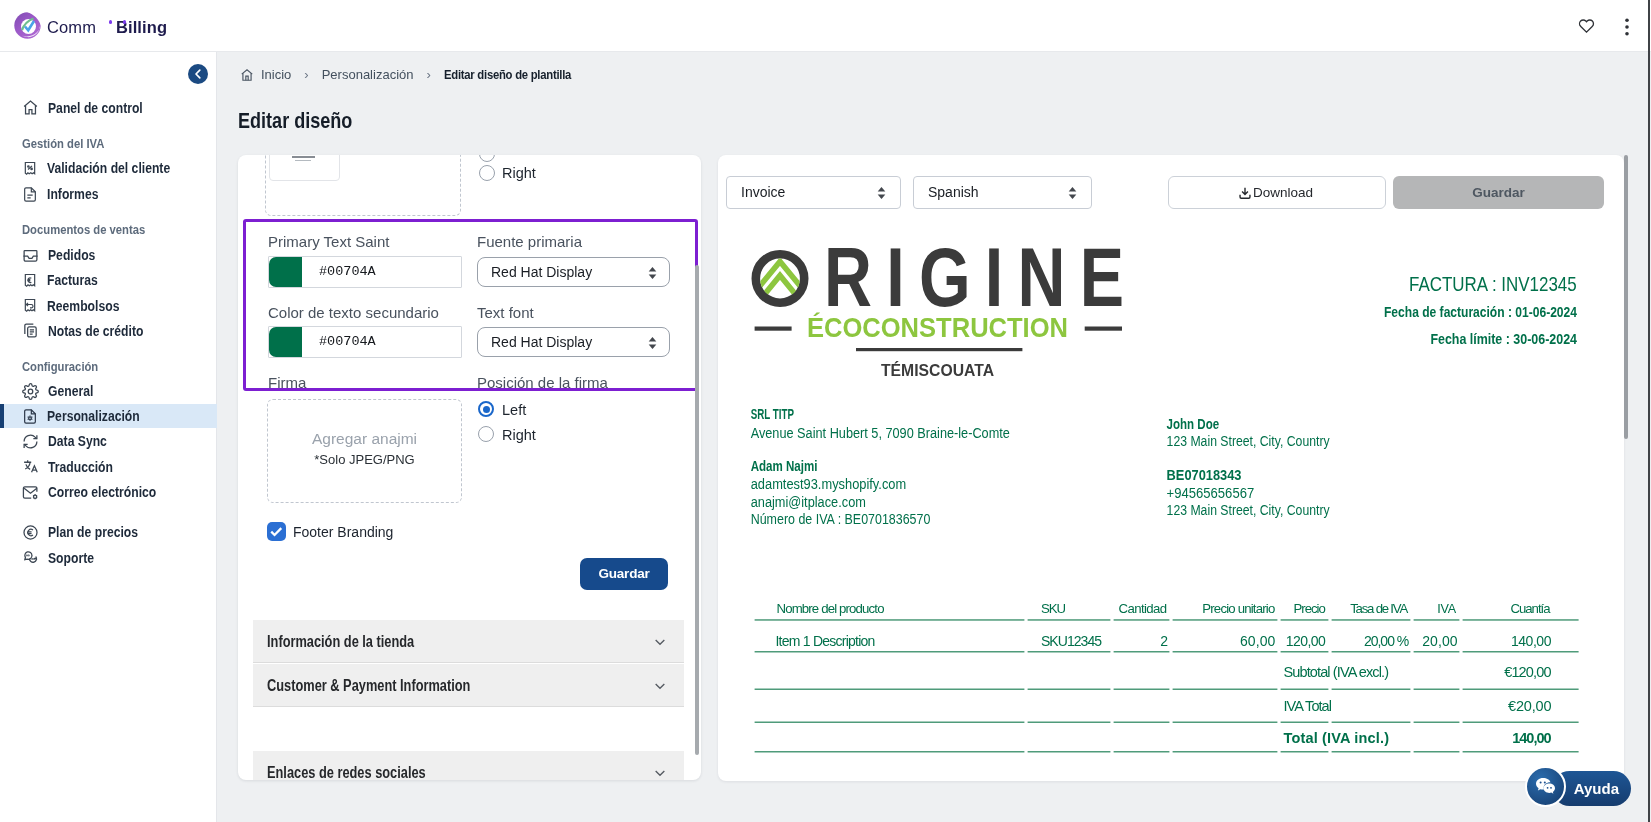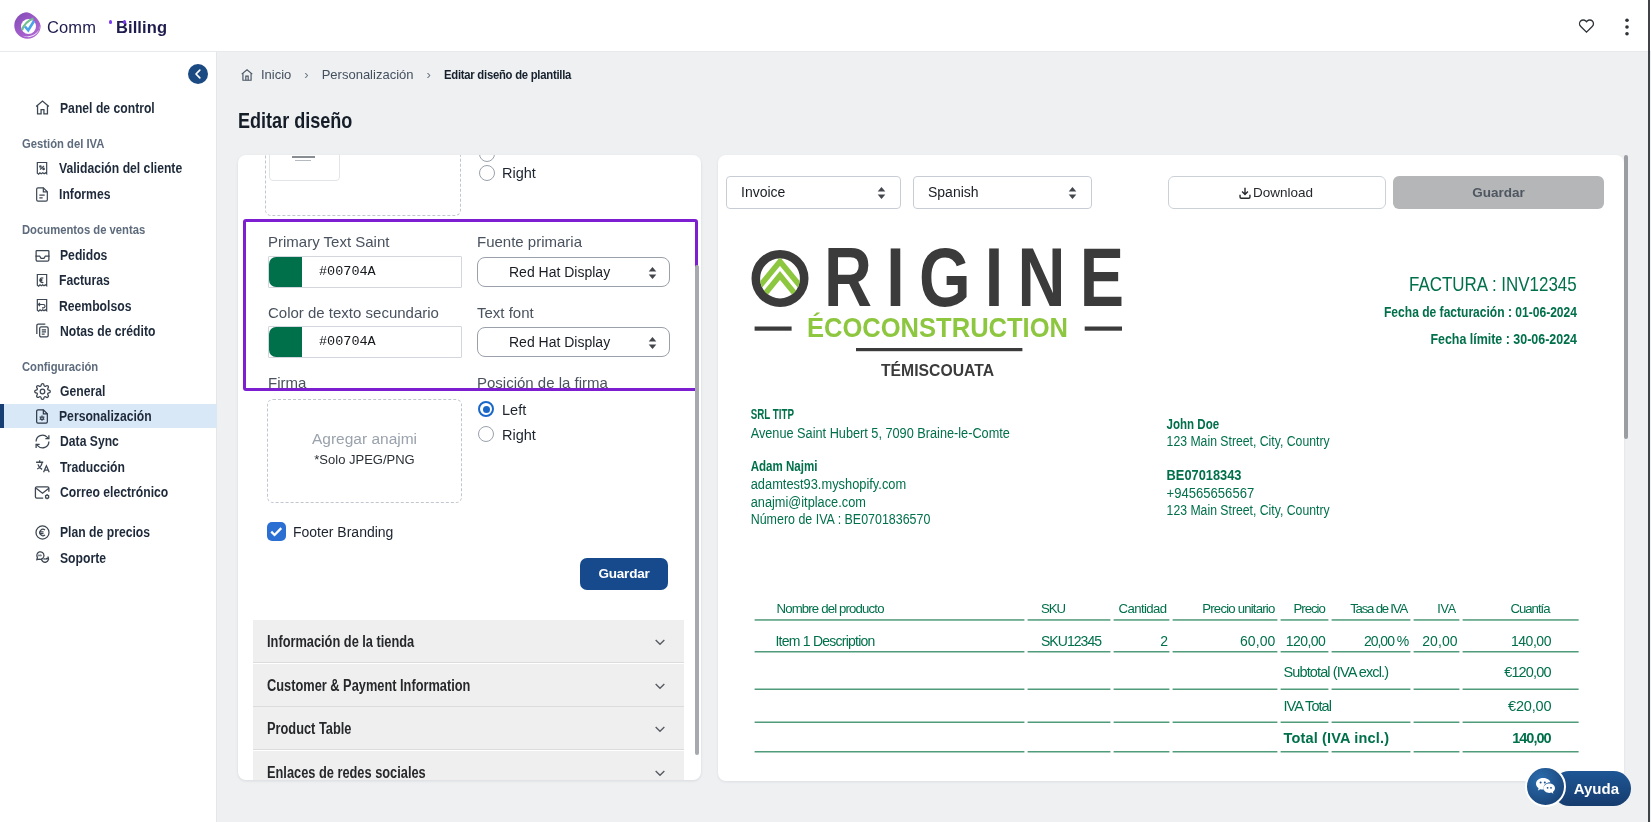--- a/index.html
+++ b/index.html
@@ -5,42 +5,42 @@
 * { margin:0; padding:0; box-sizing:border-box; }
 html,body { width:1651px; height:822px; overflow:hidden; }
 body { font-family:"Liberation Sans", sans-serif; background:#eef0f2; position:relative; }
 .abs { position:absolute; }
 
 #topbar { position:absolute; left:0; top:0; width:1651px; height:52px; background:#fff; border-bottom:1px solid #e7e9ec; z-index:30; }
 #brand { position:absolute; left:47px; top:17.5px; font-size:16.5px; color:#1e1b4d; letter-spacing:0.1px; }
 #brand b { font-weight:700;margin-left:20px; }
 
 #sidebar { position:absolute; left:0; top:52px; width:217px; height:770px; background:#fff; border-right:1px solid #e4e6ea; z-index:20; }
-.navitem { position:absolute; left:34px; display:flex; align-items:center; gap:9px; font-size:14.5px; font-weight:600; color:#1e2a3a; white-space:nowrap; }
+.navitem { position:absolute; left:22px; display:flex; align-items:center; gap:9px; font-size:14.5px; font-weight:600; color:#1e2a3a; white-space:nowrap; }
 .navlabel { position:absolute; left:22px; font-size:12.5px; font-weight:600; color:#5d6b7c; white-space:nowrap; transform:scaleX(.9); transform-origin:left; }
 .navitem svg { flex:0 0 auto; }
 .navitem span { display:inline-block; transform:scaleX(.84); transform-origin:left; white-space:nowrap; }
 #activebg { position:absolute; left:0; top:352px; width:217px; height:24px; background:#d9e8f7; }
 #activebar { position:absolute; left:0; top:352px; width:4px; height:24px; background:#173f73; }
 #collapse { position:absolute; left:188px; top:64px; width:20px; height:20px; border-radius:50%; background:#1b4a82; z-index:25; color:#fff; text-align:center; font-size:12px; line-height:19px; font-weight:700; }
 
 #crumb { position:absolute; left:240px; top:67px; display:flex; align-items:center; font-size:13px; color:#43505e; }
 #crumb .sep { margin:0 13px; color:#6b7685; font-size:13px; }
 #crumb .last { color:#16202c; font-weight:700; letter-spacing:-0.3px; transform:scaleX(.87); transform-origin:left; }
 #h1 { position:absolute; left:238px; top:109px; font-size:21.5px; font-weight:700; color:#151d28; transform:scaleX(.84); transform-origin:left; }
 
 #leftcard { position:absolute; left:238px; top:155px; width:463px; height:625px; background:#fff; border-radius:8px; box-shadow:0 1px 3px rgba(20,30,50,.10); overflow:hidden; }
 #rightcard { position:absolute; left:718px; top:155px; width:906px; height:626px; background:#fff; border-radius:8px; box-shadow:0 1px 3px rgba(20,30,50,.08); overflow:hidden; }
 
 .dashed { position:absolute; border:1px dashed #c0c6cf; border-radius:6px; }
 .flabel { position:absolute; font-size:15px; color:#49525e; font-weight:400; white-space:nowrap; }
 .inputbox { position:absolute; width:194px; height:32px; border:1px solid #d3d7dd; border-radius:1px; background:#fff; }
 .swatch { position:absolute; left:0; top:0; width:33px; height:30px; background:#00704A; border-radius:7px 0 0 7px; }
 .hextext { position:absolute; left:50px; top:0; height:30px; line-height:30px; font-family:"Liberation Mono",monospace; font-size:13.5px; color:#15181d; }
-.selectbox { position:absolute; width:193px; height:30px; border:1px solid #9aa1ab; border-radius:8px; background:#fff; font-size:14px; color:#191d23; line-height:28px; padding-left:31px; }
+.selectbox { position:absolute; width:193px; height:30px; border:1px solid #9aa1ab; border-radius:8px; background:#fff; font-size:14px; color:#191d23; line-height:28px; padding-left:13px; }
 .selarrows { position:absolute; right:12px; top:9px; width:9px; height:12px; }
 .radio { position:absolute; width:16px; height:16px; border-radius:50%; border:1.5px solid #99a1ac; background:#fff; }
 .radio.sel { border:2px solid #1a67ca; }
 .radio.sel:after { content:""; position:absolute; left:2.5px; top:2.5px; width:7.5px; height:7.5px; background:#1a67ca; border-radius:50%; }
 .rlabel { position:absolute; font-size:14.5px; color:#1d242d; }
 #purplebox { position:absolute; left:4.5px; top:63.5px; width:455px; height:172px; border:3px solid #7d1fd1; border-radius:3px; }
 #savebtn { position:absolute; left:342px; top:403px; width:88px; height:32px; background:#164a8c; border-radius:7px; color:#fff; font-size:13.5px; font-weight:700; text-align:center; line-height:32px; letter-spacing:-0.2px; }
 .acc { position:absolute; left:15px; width:431px; height:43px; background:#efefef; }
 .acc .t { position:absolute; left:14px; top:0; height:43px; line-height:43px; font-size:16px; font-weight:700; color:#26282b; white-space:nowrap; transform:scaleX(.8); transform-origin:left; }
 .acc svg { position:absolute; right:16px; top:14px; }
@@ -274,26 +274,20 @@
   <div id="savebtn">Guardar</div>
 
   <div class="acc" style="top:465px;border-bottom:1px solid #dcdcdc">
       <div class="t">Información de la tienda</div>
       <svg width="16" height="16" viewBox="0 0 24 24" fill="none" stroke="#565b62" stroke-width="2">
         <path d="M5.5 9l6.5 6.5L18.5 9"></path>
       </svg>
     </div>
   <div class="acc" style="top:508.5px;border-bottom:1px solid #dcdcdc">
       <div class="t">Customer &amp; Payment Information</div>
-      <svg width="16" height="16" viewBox="0 0 24 24" fill="none" stroke="#565b62" stroke-width="2">
-        <path d="M5.5 9l6.5 6.5L18.5 9"></path>
-      </svg>
-    </div>
-  <div class="acc" style="top:552px;border-bottom:1px solid #dcdcdc">
-      <div class="t">Product Table</div>
       <svg width="16" height="16" viewBox="0 0 24 24" fill="none" stroke="#565b62" stroke-width="2">
         <path d="M5.5 9l6.5 6.5L18.5 9"></path>
       </svg>
     </div>
   <div class="acc" style="top:595.5px;height:43px">
       <div class="t">Enlaces de redes sociales</div>
       <svg width="16" height="16" viewBox="0 0 24 24" fill="none" stroke="#565b62" stroke-width="2">
         <path d="M5.5 9l6.5 6.5L18.5 9"></path>
       </svg>
     </div>

